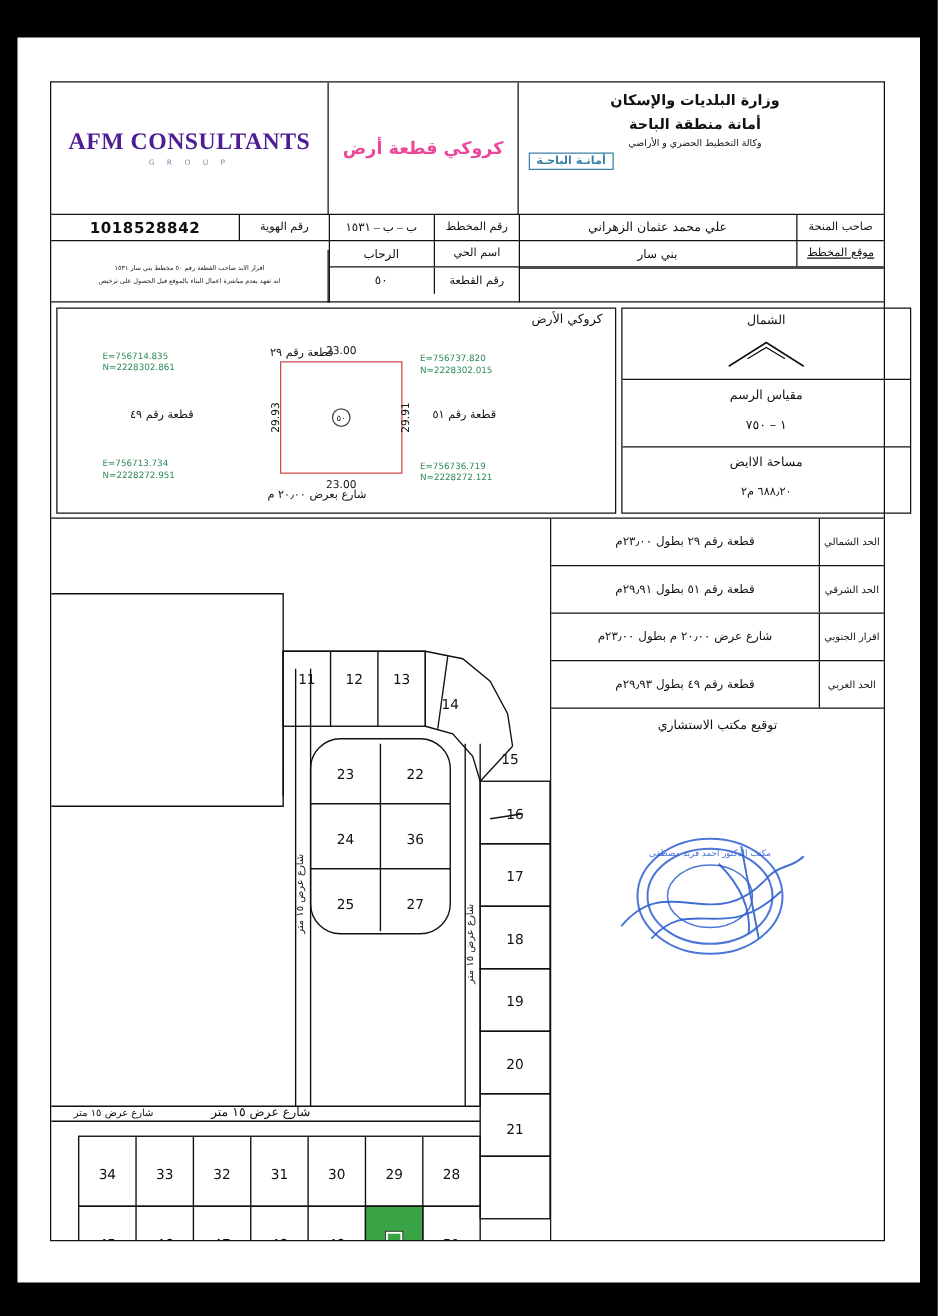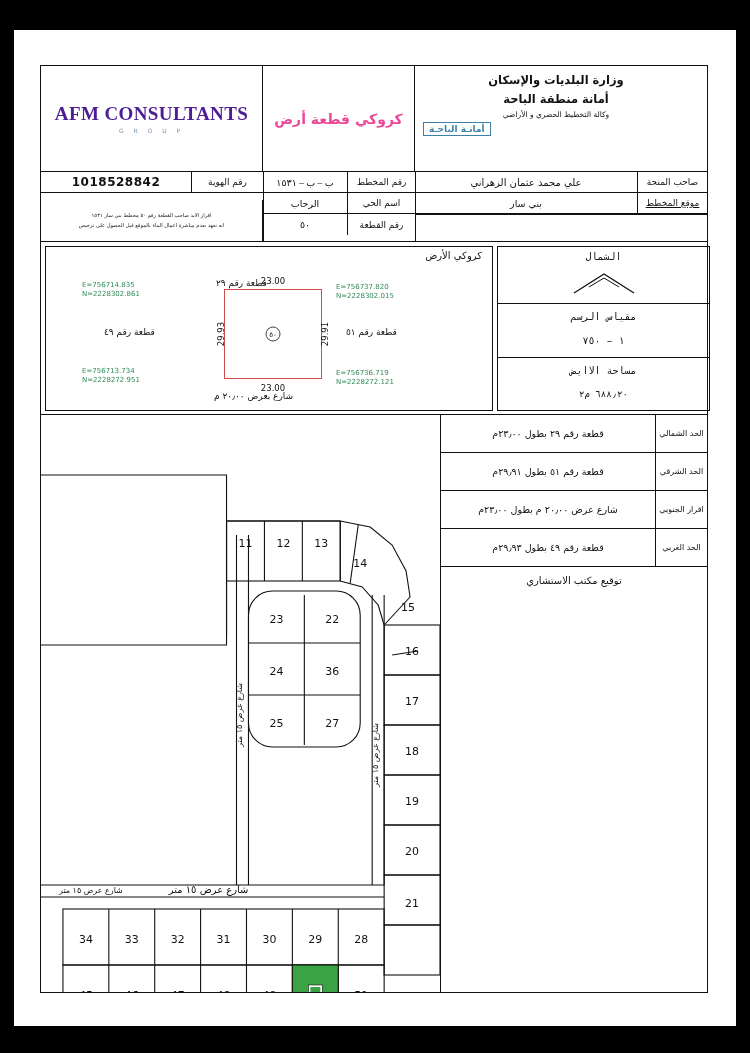--- a/index.html
+++ b/index.html
@@ -120,23 +120,22 @@
   .dim-bot { left: 50%; bottom: -15px; transform: translateX(-50%); }
   .dim-left { left: -16px; top: 50%; transform: translateY(-50%) rotate(-90deg); }
   .dim-right { right: -16px; top: 50%; transform: translateY(-50%) rotate(-90deg); }
   .coord {
     position: absolute; font-size: 7px; color: #2e8b57; line-height: 1.35; direction: ltr;
   }
   .neigh { position: absolute; font-size: 9px; color: #111; direction: rtl; }
   .street-lbl { position: absolute; font-size: 9px; color: #111; direction: rtl; }
 
   .map-right {
-    position: absolute; left: 456px; top: 4px; width: 213px; height: 165px;
+    position: absolute; left: 456px; top: 4px; width: 232px; height: 165px;
     border: 1px solid #111;
-    font-family: Liberation Mono, monospace;
   }
   .mr-cell { position: absolute; left: 0; width: 100%; direction: rtl; }
   .mr-title { font-size: 10px; text-align: center; color: #111; }
 
   
   .lower { position: absolute; left: 0; top: 349px; width: 100%; height: 577px; }
   .lower-left {
     position: absolute; left: 0; top: 0; width: 400px; height: 100%;
     border-right: 1.5px solid #111;
   }
@@ -404,18 +403,34 @@
           <div class="tag">اقرار الجنوبي</div>
           <div class="desc">شارع عرض ٢٠٫٠٠ م بطول ٢٣٫٠٠م</div>
         </div>
         <div class="brow" style="top:114px;">
           <div class="tag">الحد الغربي</div>
           <div class="desc">قطعة رقم ٤٩ بطول ٢٩٫٩٣م</div>
         </div>
 
         <div class="sigbox">
           <div class="sig-title">توقيع مكتب الاستشاري</div>
+          <div class="stamp">
+            <svg viewBox="0 0 186 130">
+              <g fill="none" stroke="#2e5fd0" stroke-width="1.6" opacity=".85">
+                <ellipse cx="93" cy="62" rx="58" ry="46"></ellipse>
+                <ellipse cx="93" cy="62" rx="50" ry="38"></ellipse>
+                <ellipse cx="93" cy="62" rx="34" ry="25" stroke-width="1.2"></ellipse>
+              </g>
+              <g stroke="#2e5fd0" stroke-width="1.5" fill="none" opacity=".9">
+                <path d="M22 86 C60 40, 96 96, 140 46 C150 36, 158 40, 168 30"></path>
+                <path d="M46 96 C78 60, 104 102, 150 58"></path>
+                <path d="M118 22 L132 96"></path>
+                <path d="M100 36 C116 52, 126 70, 124 92"></path>
+              </g>
+              <text x="93" y="30" text-anchor="middle" font-family="DejaVu Sans" font-size="7" fill="#2e5fd0" opacity=".9" direction="rtl">مكتب الدكتور احمد فريد مصطفى</text>
+            </svg>
+          </div>
         </div>
       </div>
     </div>
 
   </div>
 </div>
 
 </body></html>

